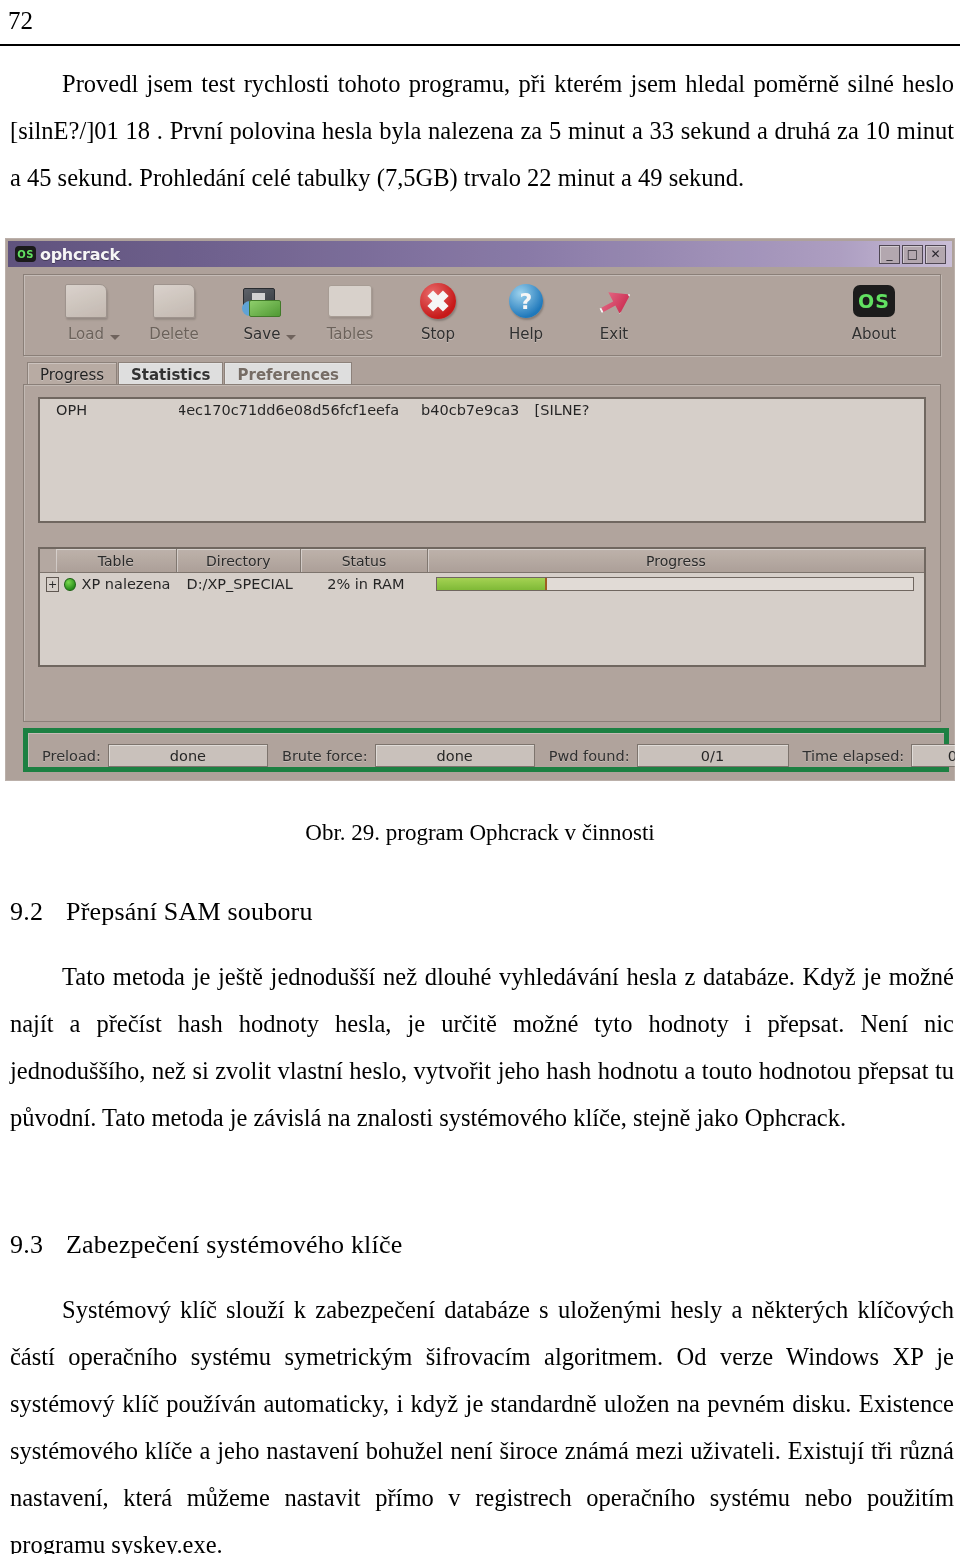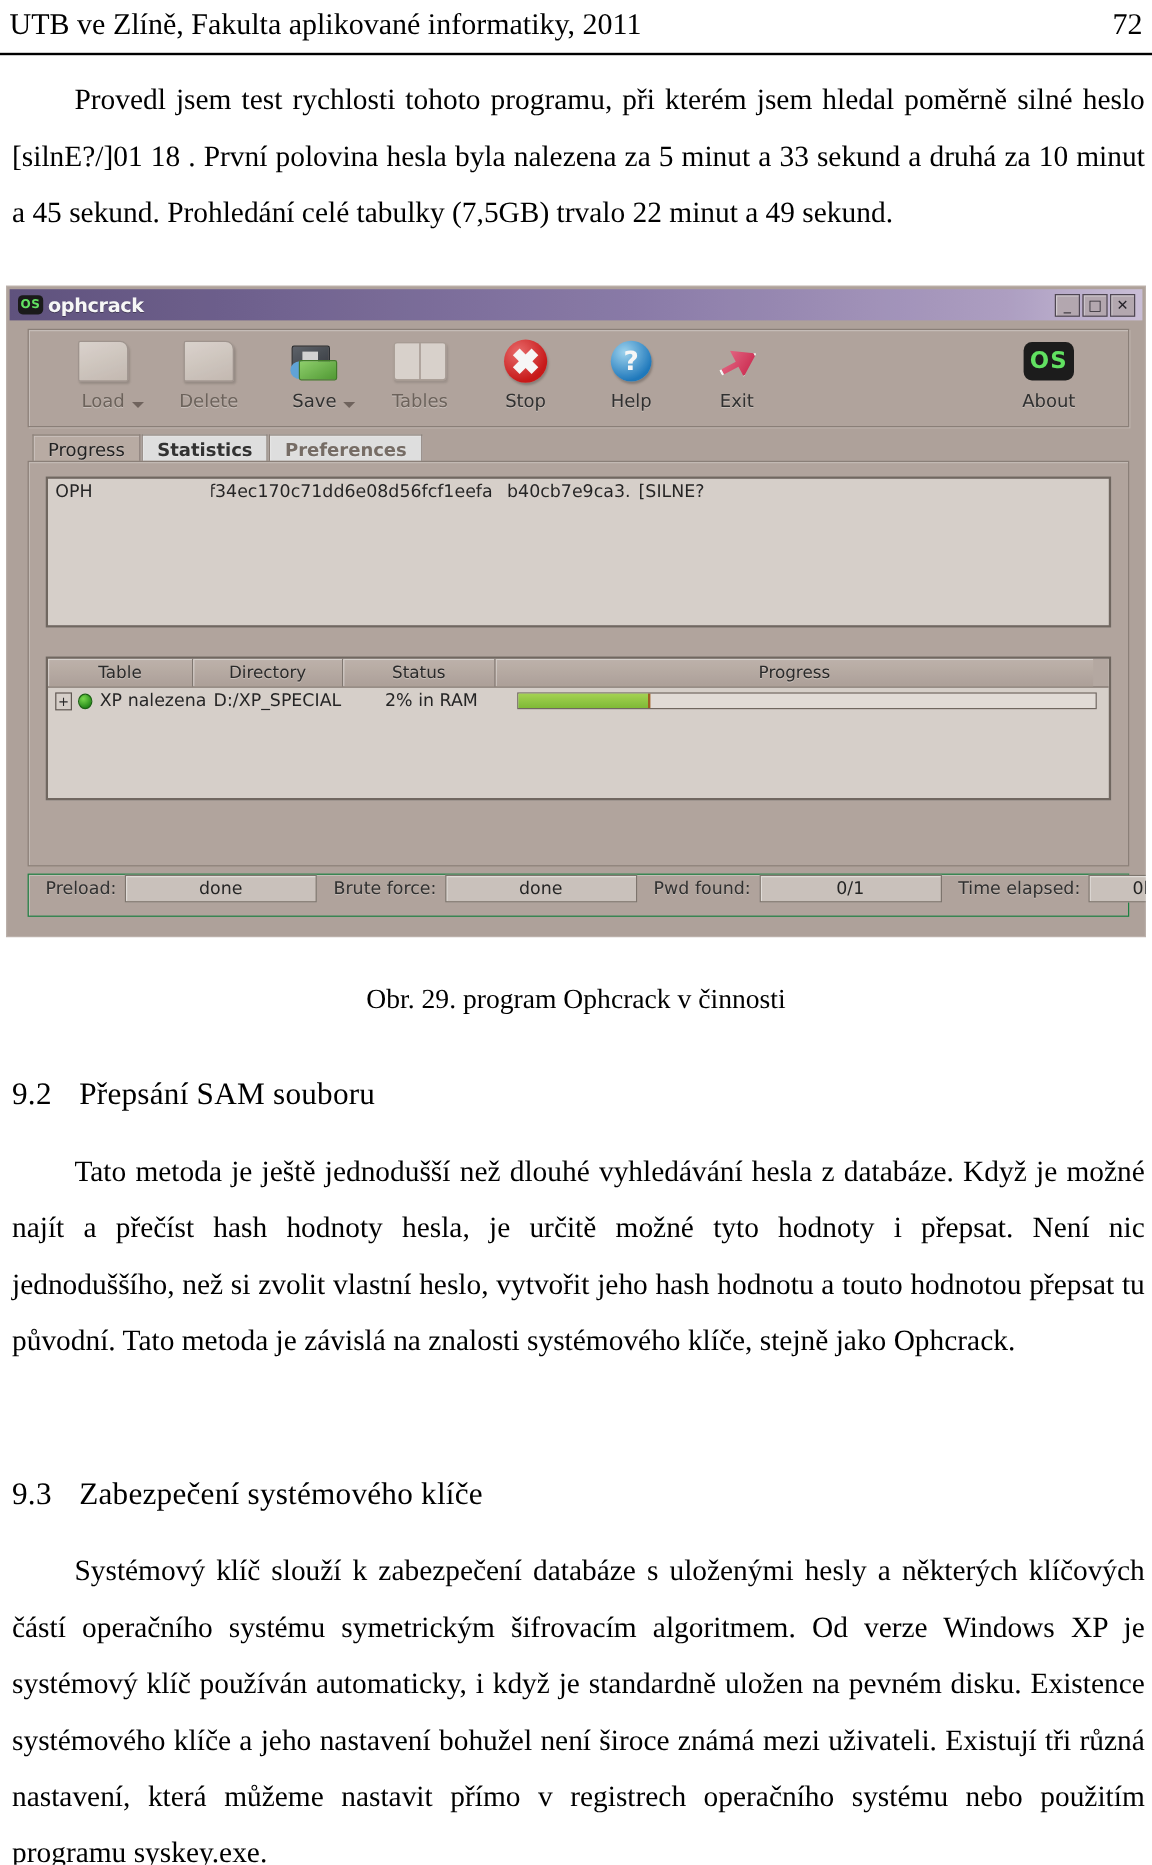--- a/index.html
+++ b/index.html
@@ -321,21 +321,21 @@
   .lst-row {
     display: flex;
     height: 22px;
     align-items: center;
     font-size: 14.5px;
     color: #1d1d1d;
   }
   .rcell { display: flex; align-items: center; height: 22px; overflow: hidden; white-space: nowrap; }
   .rcell.center { justify-content: center; }
   .rcell.right  { justify-content: flex-end; padding-right: 6px; }
-  .rcell.padl   { padding-left: 6px; }
+  .rcell.padl   { padding-left: 16px; }
 
   .expander {
     width: 13px; height: 13px;
     border: 1px solid #5d544e;
     background: #ddd5cf;
     display: flex; align-items: center; justify-content: center;
     font-size: 11px; line-height: 1;
     margin: 0 5px 0 6px;
     color: #222;
     font-family: "DejaVu Sans", sans-serif;
@@ -358,25 +358,25 @@
     background: linear-gradient(180deg,#a7d84f,#7fbe31);
     border-right: 2px solid #a15a1b;
     box-sizing: border-box;
   }
 
   
   .statusbar {
     position: absolute;
     left: 18px; top: 490px;
     width: 916px; height: 34px;
-    border: 1px solid #15803d;
+    border: 5px solid #15803d;
     background: #b4a69e;
     box-shadow: inset 1px 1px 0 rgba(255,255,255,.30);
     display: flex;
-    align-items: flex-start;
+    align-items: flex-end;
   }
   .sb-group { display: flex; align-items: center; }
   .sb-label {
     font-size: 14.5px; color: #2a2a2a;
     margin: 0 7px 0 14px;
     text-shadow: 0 1px 0 rgba(255,255,255,.3);
     white-space: nowrap;
   }
   .sb-field {
     height: 21px;
@@ -389,21 +389,20 @@
   }
   .sb-field.w1 { width: 158px; }
   .sb-field.w2 { width: 158px; }
   .sb-field.w3 { width: 150px; }
   .sb-field.w4 { width: 148px; }
 </style>
 </head>
 <body>
 
 <div class="page-header">
-  <span class="hdr-title">UTB ve Zlíně, Fakulta aplikované informatiky, 2011</span>
   <span class="hdr-page">72</span>
 </div>
 <div class="header-rule"></div>
 
 <div class="para indent" style="top:60px;">Provedl jsem test rychlosti tohoto programu, při kterém jsem hledal poměrně silné heslo [silnE?/]01 18 . První polovina hesla byla nalezena za 5 minut a 33 sekund a druhá za 10 minut a 45 sekund. Prohledání celé tabulky (7,5GB) trvalo 22 minut a 49 sekund.</div>
 
 <div class="shot">
 
   <div class="titlebar">
     <span class="title-logo">OS</span>
@@ -497,21 +496,21 @@
         <div class="rcell right" style="width:244px;">2a37f34ec170c71dd6e08d56fcf1eefa</div>
         <div class="rcell padl" style="width:108px;">b40cb7e9ca3...</div>
         <div class="rcell padl" style="width:124px;">[SILNE?</div>
         <div class="rcell padl" style="width:126px;"></div>
         <div class="rcell padl" style="width:146px;"></div>
       </div>
     </div>
 
     <div class="lst tables">
       <div class="lst-head">
-        <div class="hcell" style="width:120px;">Table</div>
+        <div class="hcell" style="width:120px;margin-left:16px;">Table</div>
         <div class="hcell" style="width:124px;">Directory</div>
         <div class="hcell" style="width:126px;">Status</div>
         <div class="hcell" style="width:498px;border-right:none;">Progress</div>
       </div>
       <div class="lst-row">
         <div class="rcell" style="width:136px;">
           <span class="expander">+</span>
           <span class="greendot"></span>
           <span>XP nalezena</span>
         </div>

